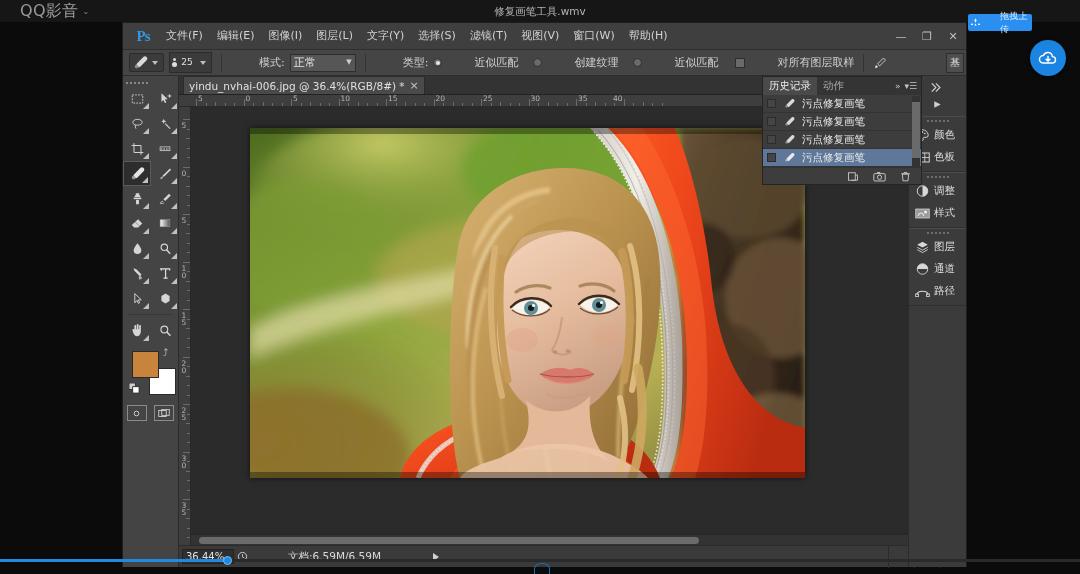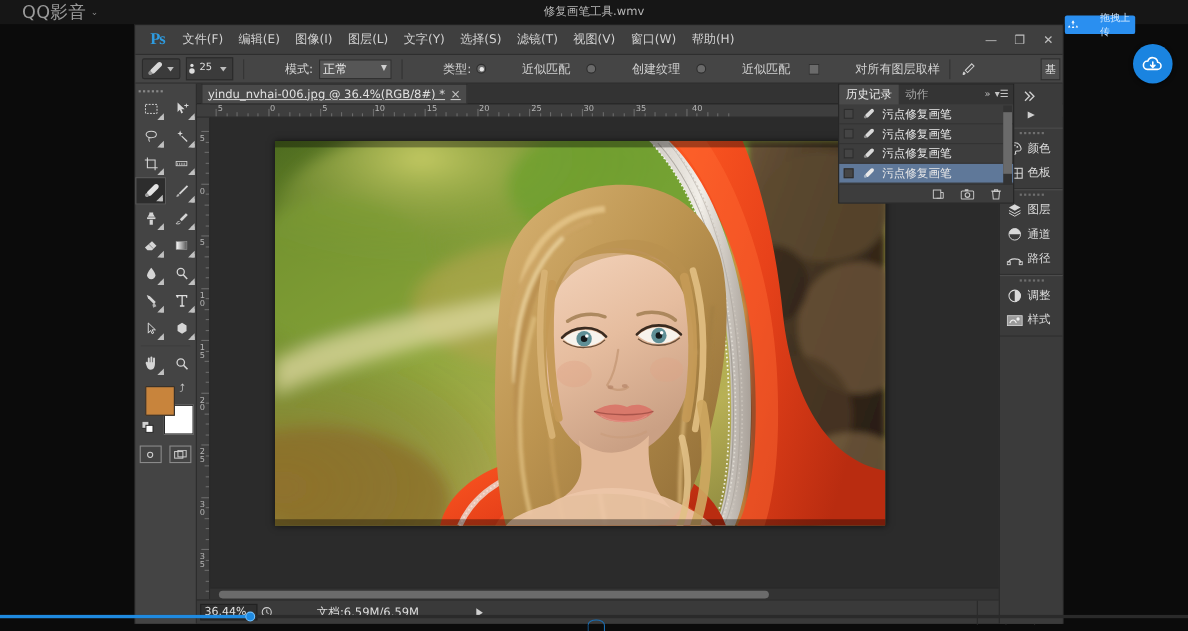--- a/index.html
+++ b/index.html
@@ -98,21 +98,21 @@
              border:1px solid #2a2a2a; }
   #sw-back { position:absolute; left:26px; top:21px; width:27px; height:27px; background:#ffffff;
              border:1px solid #2a2a2a; }
   #sw-swap { position:absolute; left:40px; top:0px; font-size:10px; color:#cfcfcf; }
   #sw-def { position:absolute; left:6px; top:36px; width:11px; height:11px; }
   #tool-modes { display:flex; justify-content:space-around; margin-top:6px; }
   .mode-box { width:20px; height:16px; border:1px solid #8a8a8a; display:flex;
               align-items:center; justify-content:center; }
 
   
-  #docarea { position:absolute; left:56px; top:0; right:0; bottom:0;text-decoration:underline; }
+  #docarea { position:absolute; left:56px; top:0; right:0; bottom:0; }
   #doctab-bar { height:19px; background:#333; display:flex; align-items:flex-end;
                 border-bottom:1px solid #222; }
   #doctab { height:18px; background:#4a4a4a; border:1px solid #2b2b2b; border-bottom:none;
             display:flex; align-items:center; padding:0 5px; gap:5px; margin-left:4px; }
   #doctab-label { font-size:10.5px; color:#e0e0e0; white-space:nowrap; }
   #doctab-close { font-size:11px; color:#c3c3c3; }
 
   #ruler-h { position:absolute; left:0; top:19px; height:12px; right:0; background:#3e3e3e;
              border-bottom:1px solid #2a2a2a; overflow:hidden; }
   #ruler-v { position:absolute; left:0; top:31px; width:12px; bottom:22px; background:#3e3e3e;
@@ -527,21 +527,21 @@
             <div class="rtick" style="left: 368.5px; height: 4px;"></div>
             <div class="rtick" style="left: 378px; height: 3px;"></div>
             <div class="rtick" style="left: 387.5px; height: 3px;"></div>
             <div class="rtick" style="left: 397px; height: 7px;"></div>
             <div class="rlabel" style="left: 399px;">35</div>
             <div class="rtick" style="left: 406.5px; height: 3px;"></div>
             <div class="rtick" style="left: 416px; height: 4px;"></div>
             <div class="rtick" style="left: 425.5px; height: 3px;"></div>
             <div class="rtick" style="left: 435px; height: 3px;"></div>
             <div class="rtick" style="left: 444.5px; height: 7px;"></div>
-            <div class="rlabel" style="left: 450px;">40</div>
+            <div class="rlabel" style="left: 434px;">40</div>
             <div class="rtick" style="left: 454px; height: 3px;"></div>
             <div class="rtick" style="left: 463.5px; height: 4px;"></div>
             <div class="rtick" style="left: 473px; height: 3px;"></div>
             <div class="rtick" style="left: 482.5px; height: 3px;"></div>
           </div>
         <div id="ruler-v">
             <div class="rtickv" style="top: 12px; width: 7px;"></div>
             <div class="rlabelv" style="top: 15px;">5</div>
             <div class="rtickv" style="top: 21.5px; width: 3px;"></div>
             <div class="rtickv" style="top: 31px; width: 4px;"></div>
@@ -935,20 +935,50 @@
               <i></i>
               <i></i>
               <i></i>
               <i></i>
               <i></i>
               <i></i>
             </div>
           <div class="rd-item">
             <span class="rd-ico">
               <svg width="15" height="14" viewBox="0 0 24 24">
+                  <circle cx="12" cy="12" r="9" fill="none" stroke="#d8d8d8" stroke-width="1.6"></circle>
+                  <path d="M12 3a9 9 0 0 1 0 18z" fill="#d8d8d8"></path>
+                </svg>
+            </span>
+            <span class="rd-label">调整</span>
+          </div>
+          <div class="rd-item">
+            <span class="rd-ico">
+              <svg width="15" height="13" viewBox="0 0 20 16">
+                  <rect x="1" y="2" width="18" height="12" fill="#9a9a9a" stroke="#d8d8d8" stroke-width="1"></rect>
+                  <path d="M4 11c2-5 6-5 8 0" fill="none" stroke="#efefef" stroke-width="1.4"></path>
+                  <circle cx="14" cy="6" r="2" fill="#efefef"></circle>
+                </svg>
+            </span>
+            <span class="rd-label">样式</span>
+          </div>
+        </div>
+
+        <div class="rd-group">
+          <div class="rd-grip">
+              <i></i>
+              <i></i>
+              <i></i>
+              <i></i>
+              <i></i>
+              <i></i>
+            </div>
+          <div class="rd-item">
+            <span class="rd-ico">
+              <svg width="15" height="14" viewBox="0 0 24 24">
                   <path fill="#d8d8d8" d="M12 3l9 5-9 5-9-5z"></path>
                   <path fill="none" stroke="#d8d8d8" stroke-width="1.5" d="M3 12.5l9 5 9-5M3 16.5l9 5 9-5"></path>
                 </svg>
             </span>
             <span class="rd-label">图层</span>
           </div>
           <div class="rd-item">
             <span class="rd-ico">
               <svg width="15" height="14" viewBox="0 0 24 24">
                   <circle cx="12" cy="12" r="9" fill="none" stroke="#d8d8d8" stroke-width="1.5"></circle>
@@ -961,50 +991,20 @@
             <span class="rd-ico">
               <svg width="15" height="13" viewBox="0 0 22 16">
                   <path d="M3 13C3 6 19 6 19 13" fill="none" stroke="#d8d8d8" stroke-width="1.5"></path>
                   <rect x="1" y="11.5" width="4" height="4" fill="none" stroke="#d8d8d8" stroke-width="1.2"></rect>
                   <rect x="17" y="11.5" width="4" height="4" fill="none" stroke="#d8d8d8" stroke-width="1.2"></rect>
                 </svg>
             </span>
             <span class="rd-label">路径</span>
           </div>
         </div>
-
-        <div class="rd-group">
-          <div class="rd-grip">
-              <i></i>
-              <i></i>
-              <i></i>
-              <i></i>
-              <i></i>
-              <i></i>
-            </div>
-          <div class="rd-item">
-            <span class="rd-ico">
-              <svg width="15" height="14" viewBox="0 0 24 24">
-                  <circle cx="12" cy="12" r="9" fill="none" stroke="#d8d8d8" stroke-width="1.6"></circle>
-                  <path d="M12 3a9 9 0 0 1 0 18z" fill="#d8d8d8"></path>
-                </svg>
-            </span>
-            <span class="rd-label">调整</span>
-          </div>
-          <div class="rd-item">
-            <span class="rd-ico">
-              <svg width="15" height="13" viewBox="0 0 20 16">
-                  <rect x="1" y="2" width="18" height="12" fill="#9a9a9a" stroke="#d8d8d8" stroke-width="1"></rect>
-                  <path d="M4 11c2-5 6-5 8 0" fill="none" stroke="#efefef" stroke-width="1.4"></path>
-                  <circle cx="14" cy="6" r="2" fill="#efefef"></circle>
-                </svg>
-            </span>
-            <span class="rd-label">样式</span>
-          </div>
-        </div>
       </div>
 
     </div>
   </div>
 
   <div id="scrub-center"></div>
   <div id="scrub">
     <div id="scrub-fill" style="width: 21%;"></div>
     <div id="scrub-knob" style="left: calc(21% - 4px);"></div>
   </div>

